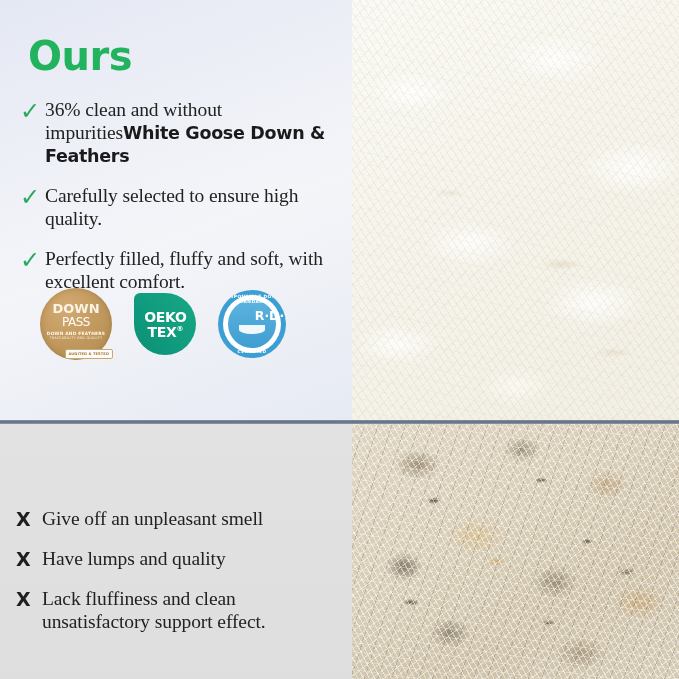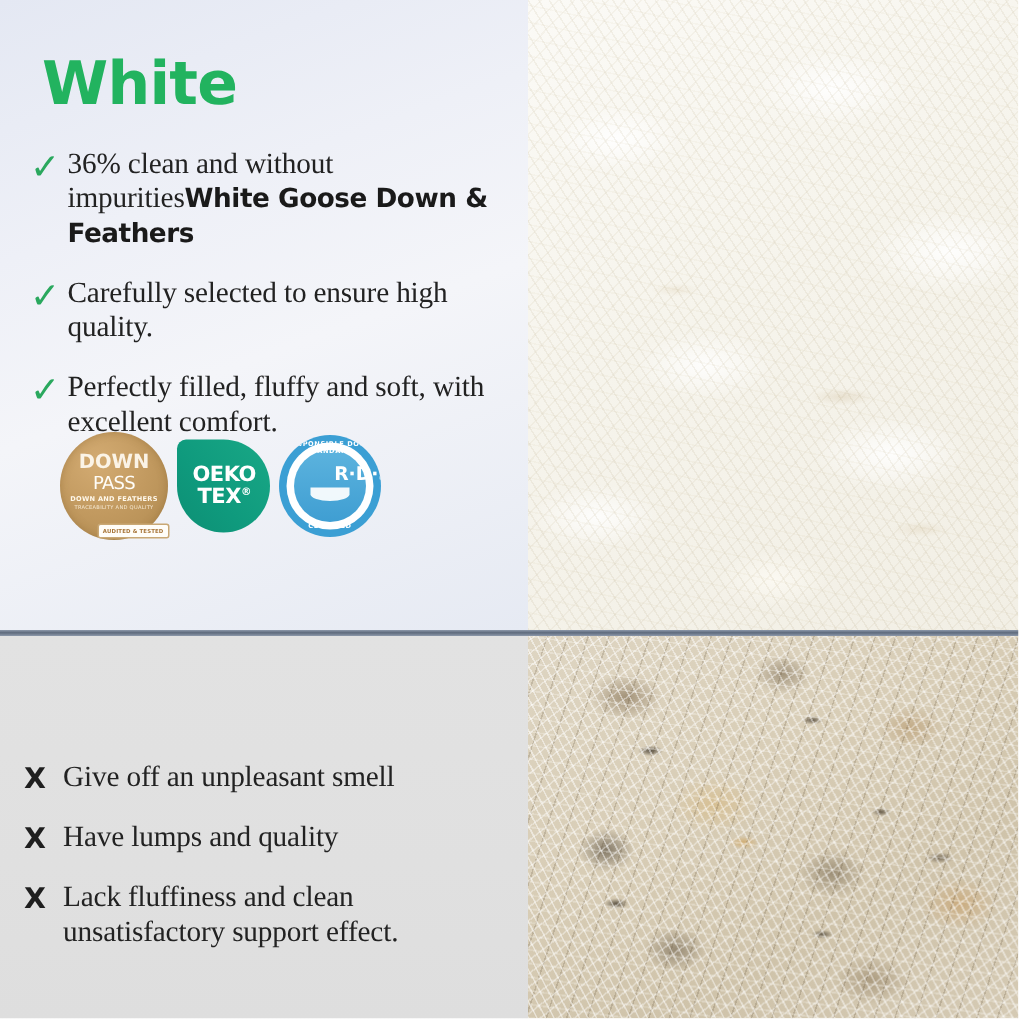--- a/index.html
+++ b/index.html
@@ -69,21 +69,21 @@
     font-family:"Liberation Serif", serif;
     font-size:19.5px;line-height:1.18;color:#222222;
     letter-spacing:-0.1px;
   }
   .txt b{
     font-family:"DejaVu Sans", sans-serif;
     font-weight:bold;font-size:17.5px;color:#1a1a1a;letter-spacing:-0.3px;
   }
 
   
-  .badges{position:absolute;left:40px;top:288px;display:flex;align-items:center;gap:6px;}
+  .badges{position:absolute;left:40px;top:288px;display:flex;align-items:center;gap:22px;}
 
   .badge{position:relative;}
 
   
   .bdg-downpass{
     width:72px;height:72px;border-radius:50%;
     background:radial-gradient(circle at 35% 28%,#d3ab72 0%,#c29a60 48%,#b08a50 100%);
     display:flex;flex-direction:column;align-items:center;justify-content:center;
     box-shadow:inset 0 0 6px rgba(120,85,35,.35);
     overflow:hidden;
@@ -229,21 +229,21 @@
 </style>
 </head>
 <body>
 
 <div class="poster">
 
   <div class="panel panel-ours">
 
     <div class="side-left bg-ours">
 
-      <div class="title-ours">White</div>
+      <div class="title-ours">Ours</div>
 
       <div class="list list-ours">
 
         <div class="row">
           <span class="mark mark-check">✓</span>
           <span class="txt"><span>36% clean and without impurities</span><b>White Goose Down &amp; Feathers</b></span>
         </div>
 
         <div class="row">
           <span class="mark mark-check">✓</span>

